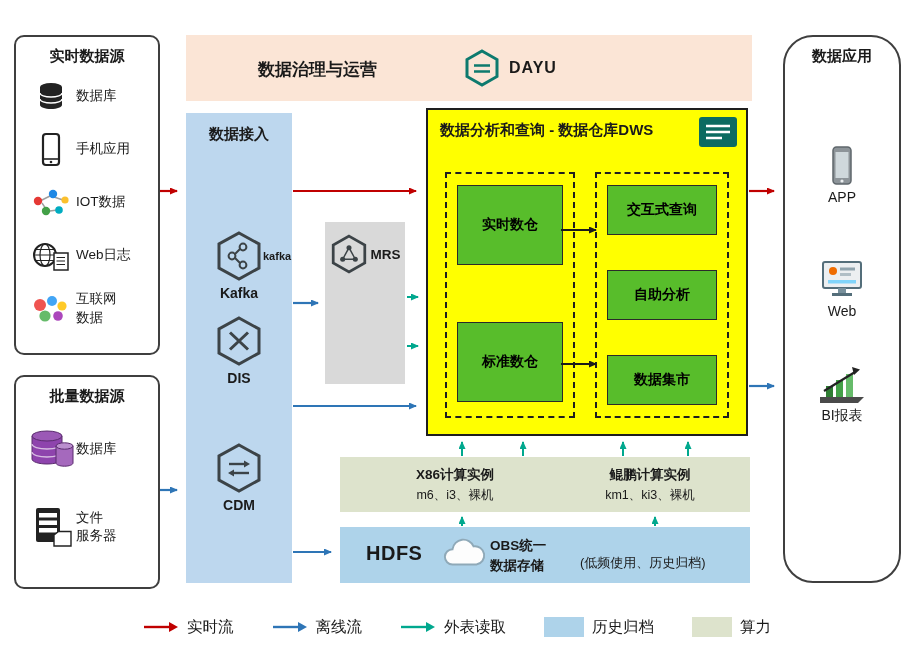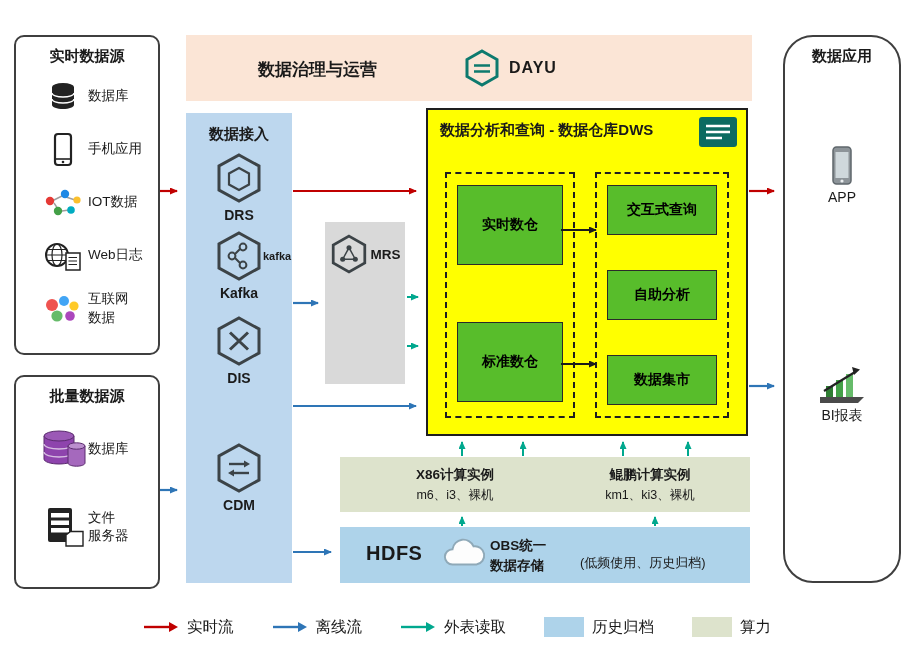--- a/index.html
+++ b/index.html
@@ -9,21 +9,21 @@
 
   #arrows { position:absolute; left:0; top:0; z-index:6; pointer-events:none; }
 
   .panel { position:absolute; background:#fff; border:2px solid #3f3f3f; border-radius:10px; z-index:2; }
   .panel-title { text-align:center; font-weight:bold; font-size:15px; margin-top:10px; }
 
   
   #realtime-panel { left:14px; top:35px; width:146px; height:320px; }
   #batch-panel    { left:14px; top:375px; width:146px; height:214px; }
   .src-rows { margin-top:4px; }
-  .src-row { display:flex; align-items:center; height:53px; padding-left:10px;margin-left:12px; }
+  .src-row { display:flex; align-items:center; height:53px; padding-left:10px; }
   .src-row.tall { height:78px; }
   .src-icon { width:50px; display:flex; justify-content:center; flex:0 0 50px; }
   .src-label { font-size:13.5px; line-height:1.35; white-space:pre-line; }
 
   
   #banner { position:absolute; left:186px; top:35px; width:566px; height:66px; background:#fbe5d6; z-index:2; }
   #banner-title { position:absolute; left:72px; top:23px; font-weight:bold; font-size:17px; }
   #dayu { position:absolute; left:278px; top:14px; display:flex; align-items:center; gap:9px; }
   #dayu-text { font-weight:bold; font-size:16px; letter-spacing:1px; }
 
@@ -227,27 +227,20 @@
         </span>
         <span class="src-label">文件
 服务器</span>
       </div>
     </div>
   </div>
 
   <div id="ingestion">
     <div class="panel-title">数据接入</div>
 
-    <div class="ing-item" style="top:40px;">
-      <svg width="46" height="50" viewBox="0 0 46 50">
-        <polygon points="23,2 43,13 43,37 23,48 3,37 3,13" fill="none" stroke="#3c4347" stroke-width="3"></polygon>
-        <polygon points="23,15 33,20.5 33,31.5 23,37 13,31.5 13,20.5" fill="none" stroke="#3c4347" stroke-width="2.2"></polygon>
-      </svg>
-      <span class="hex-label">DRS</span>
-    </div>
 
     <div class="ing-item" style="top:118px;">
       <svg width="46" height="50" viewBox="0 0 46 50">
         <polygon points="23,2 43,13 43,37 23,48 3,37 3,13" fill="none" stroke="#3c4347" stroke-width="3"></polygon>
         <circle cx="27" cy="16" r="3.4" fill="none" stroke="#3c4347" stroke-width="2"></circle>
         <circle cx="16" cy="25" r="3.4" fill="none" stroke="#3c4347" stroke-width="2"></circle>
         <circle cx="27" cy="34" r="3.4" fill="none" stroke="#3c4347" stroke-width="2"></circle>
         <path d="M19 23 l5-5 M19 27 l5 5" stroke="#3c4347" stroke-width="2" fill="none"></path>
       </svg>
       <span class="kafka-logo">kafka</span>
@@ -330,20 +323,32 @@
 
     <div id="app-item-app" class="app-item">
       <svg width="32" height="42" viewBox="0 0 32 42">
         <rect x="7" y="2" width="18" height="37" rx="3.5" fill="#8d9499" stroke="#5f676c" stroke-width="1.5"></rect>
         <rect x="9.5" y="7" width="13" height="26" fill="#cfd8dc"></rect>
         <circle cx="16" cy="36" r="1.6" fill="#eceff1"></circle>
       </svg>
       <span class="app-label">APP</span>
     </div>
 
+    <div id="app-item-web" class="app-item">
+      <svg width="46" height="42" viewBox="0 0 46 42">
+        <rect x="4" y="3" width="38" height="26" rx="2" fill="#eceff1" stroke="#546e7a" stroke-width="2"></rect>
+        <circle cx="14" cy="12" r="4" fill="#ef6c00"></circle>
+        <rect x="21" y="8.5" width="15" height="3" fill="#90a4ae"></rect>
+        <rect x="21" y="14" width="11" height="3" fill="#b0bec5"></rect>
+        <rect x="9" y="21" width="28" height="3.5" fill="#81d4fa"></rect>
+        <rect x="19" y="29" width="8" height="5" fill="#78909c"></rect>
+        <rect x="13" y="34" width="20" height="3" fill="#546e7a"></rect>
+      </svg>
+      <span class="app-label">Web</span>
+    </div>
 
     <div id="app-item-bi" class="app-item">
       <svg width="48" height="42" viewBox="0 0 48 42">
         <polygon points="2,34 46,34 40,40 2,40" fill="#4a4a4a"></polygon>
         <rect x="8" y="23" width="7" height="11" fill="#2e7d32"></rect>
         <rect x="18" y="17" width="7" height="17" fill="#43a047"></rect>
         <rect x="28" y="11" width="7" height="23" fill="#66bb6a"></rect>
         <path d="M6 28 L37 9" stroke="#222" stroke-width="2.2" fill="none"></path>
         <polygon points="34,4 42,6.5 36,12" fill="#222"></polygon>
       </svg>

